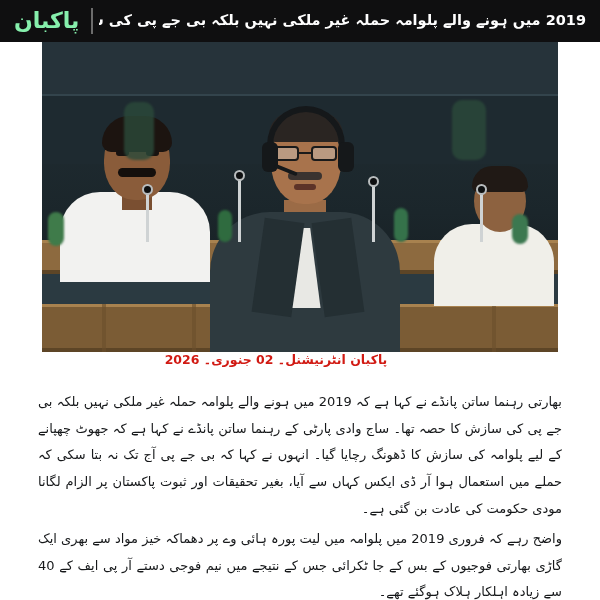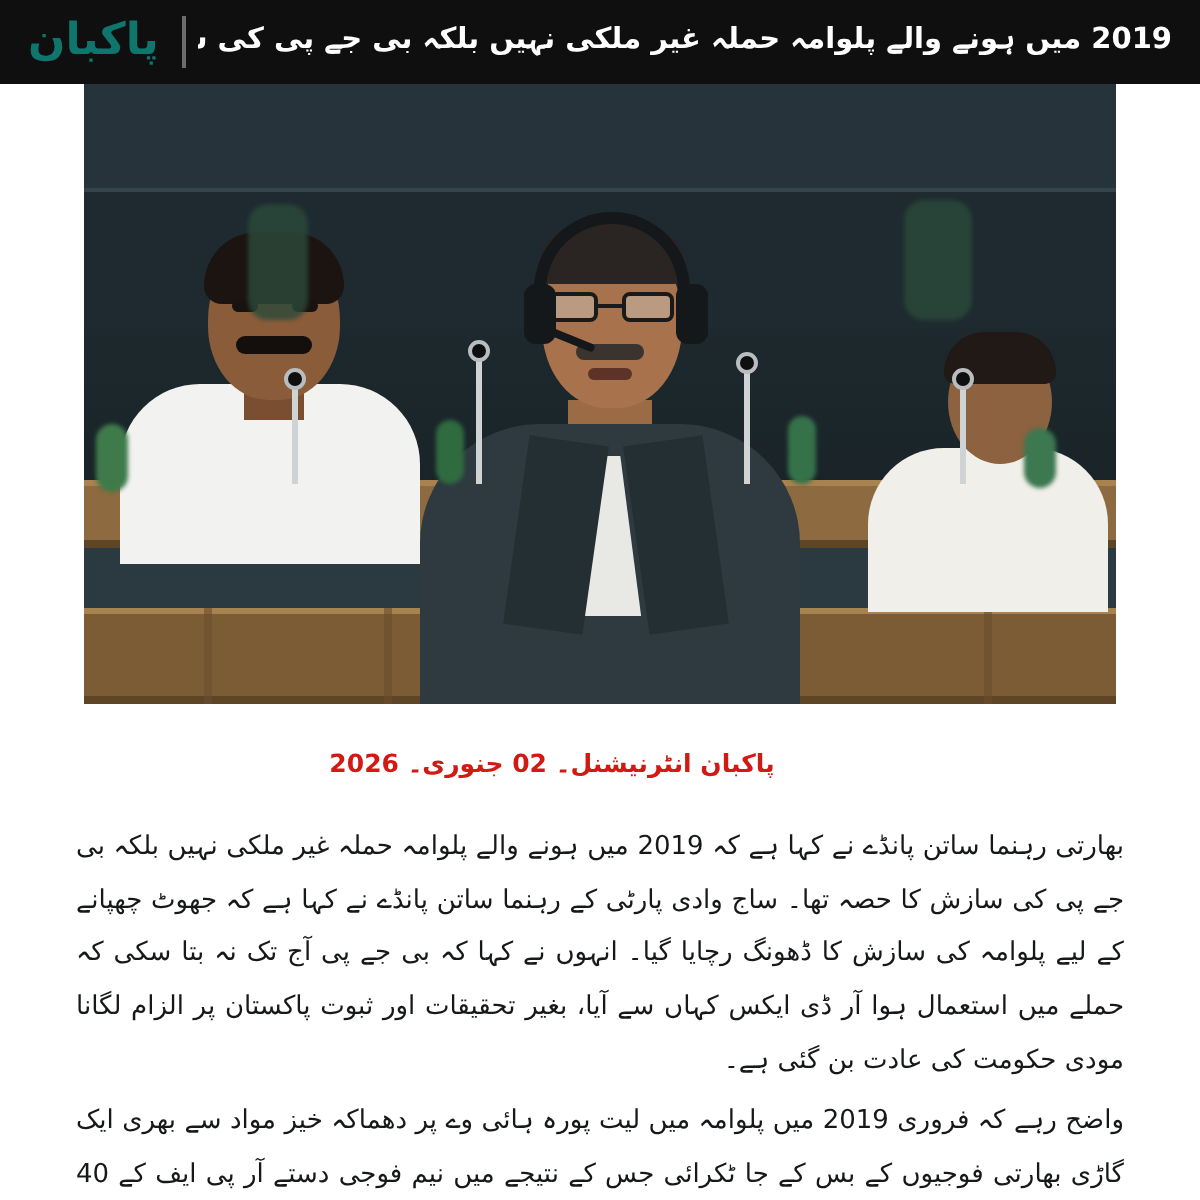--- a/index.html
+++ b/index.html
@@ -28,21 +28,21 @@
   }
   .header-inner {
     width: 600px;
     height: 42px;
     display: flex;
     align-items: center;
     padding: 0 8px;
   }
   .brand-logo {
     flex: 0 0 auto;
-    color: #0f766e;
+    color: #86efac;
     font-size: 22px;
     font-weight: bold;
     letter-spacing: 0px;
     padding: 0 10px 0 6px;
     line-height: 1;
     direction: rtl;
     font-family: "DejaVu Sans", "Liberation Sans", sans-serif;
   }
   .brand-divider {
     flex: 0 0 auto;
@@ -316,21 +316,20 @@
   }
 
   
   .dateline {
     width: 552px;
     text-align: center;
     direction: rtl;
     color: #d11a13;
     font-size: 12.5px;
     font-weight: bold;
-    padding-top: 22px;
     padding-bottom: 4px;
     font-family: "DejaVu Sans", "Liberation Sans", sans-serif;
   }
 
   
   .article {
     width: 600px;
     padding: 18px 38px 0 38px;
     direction: rtl;
     text-align: justify;

